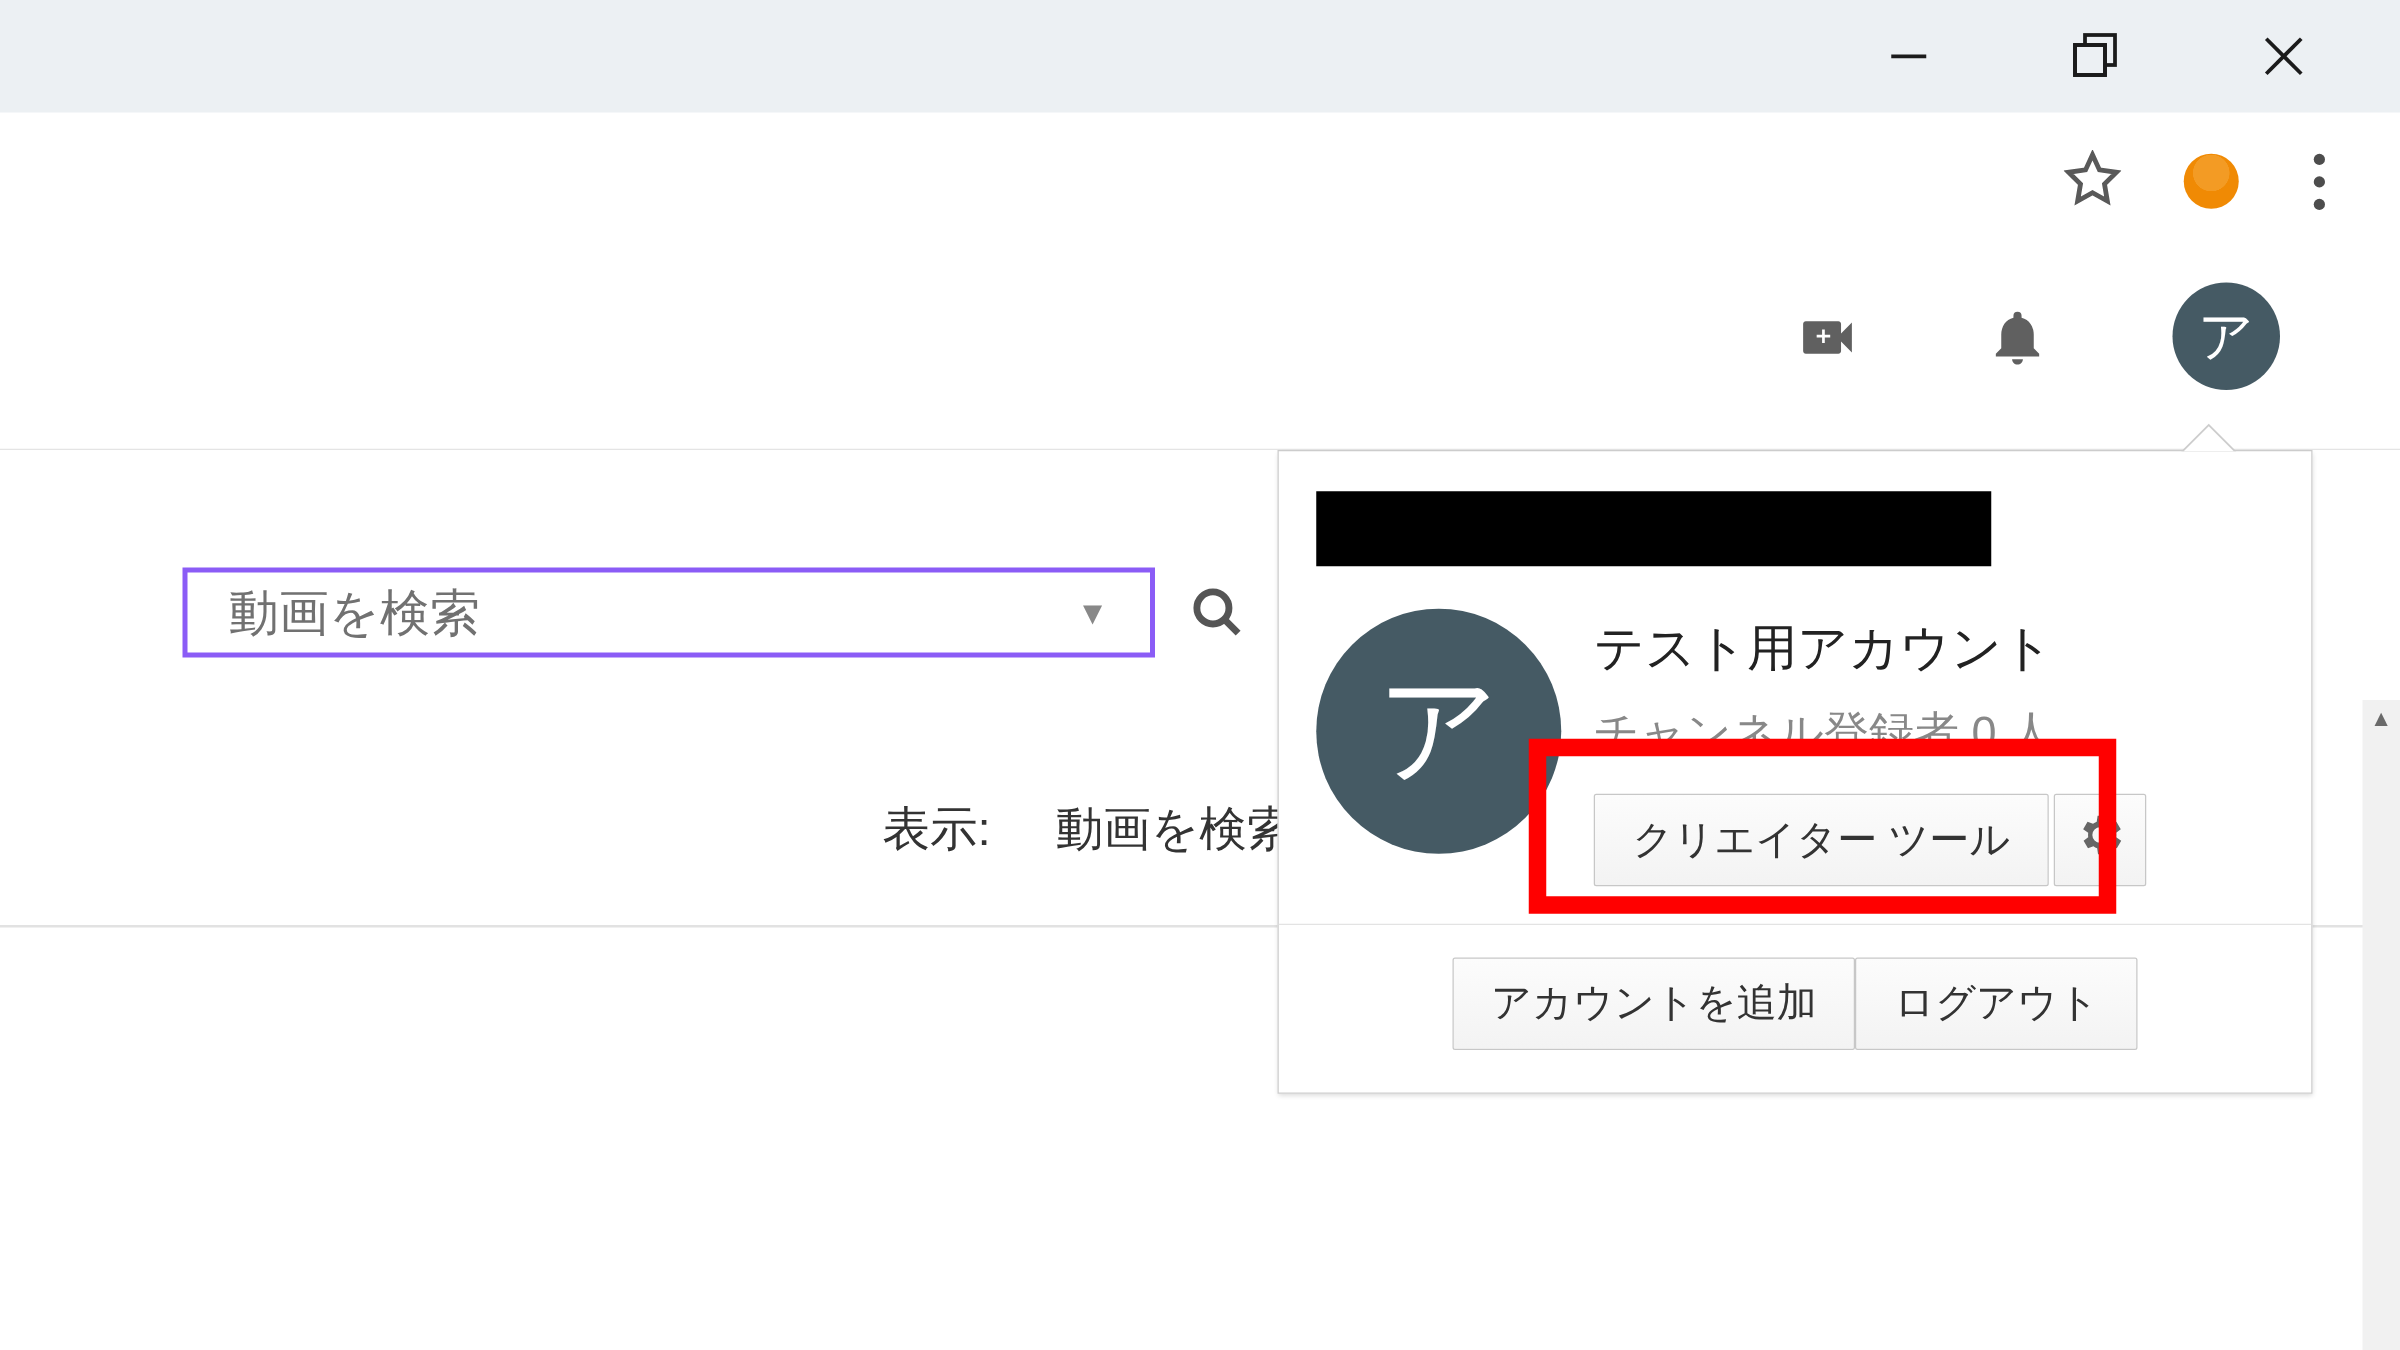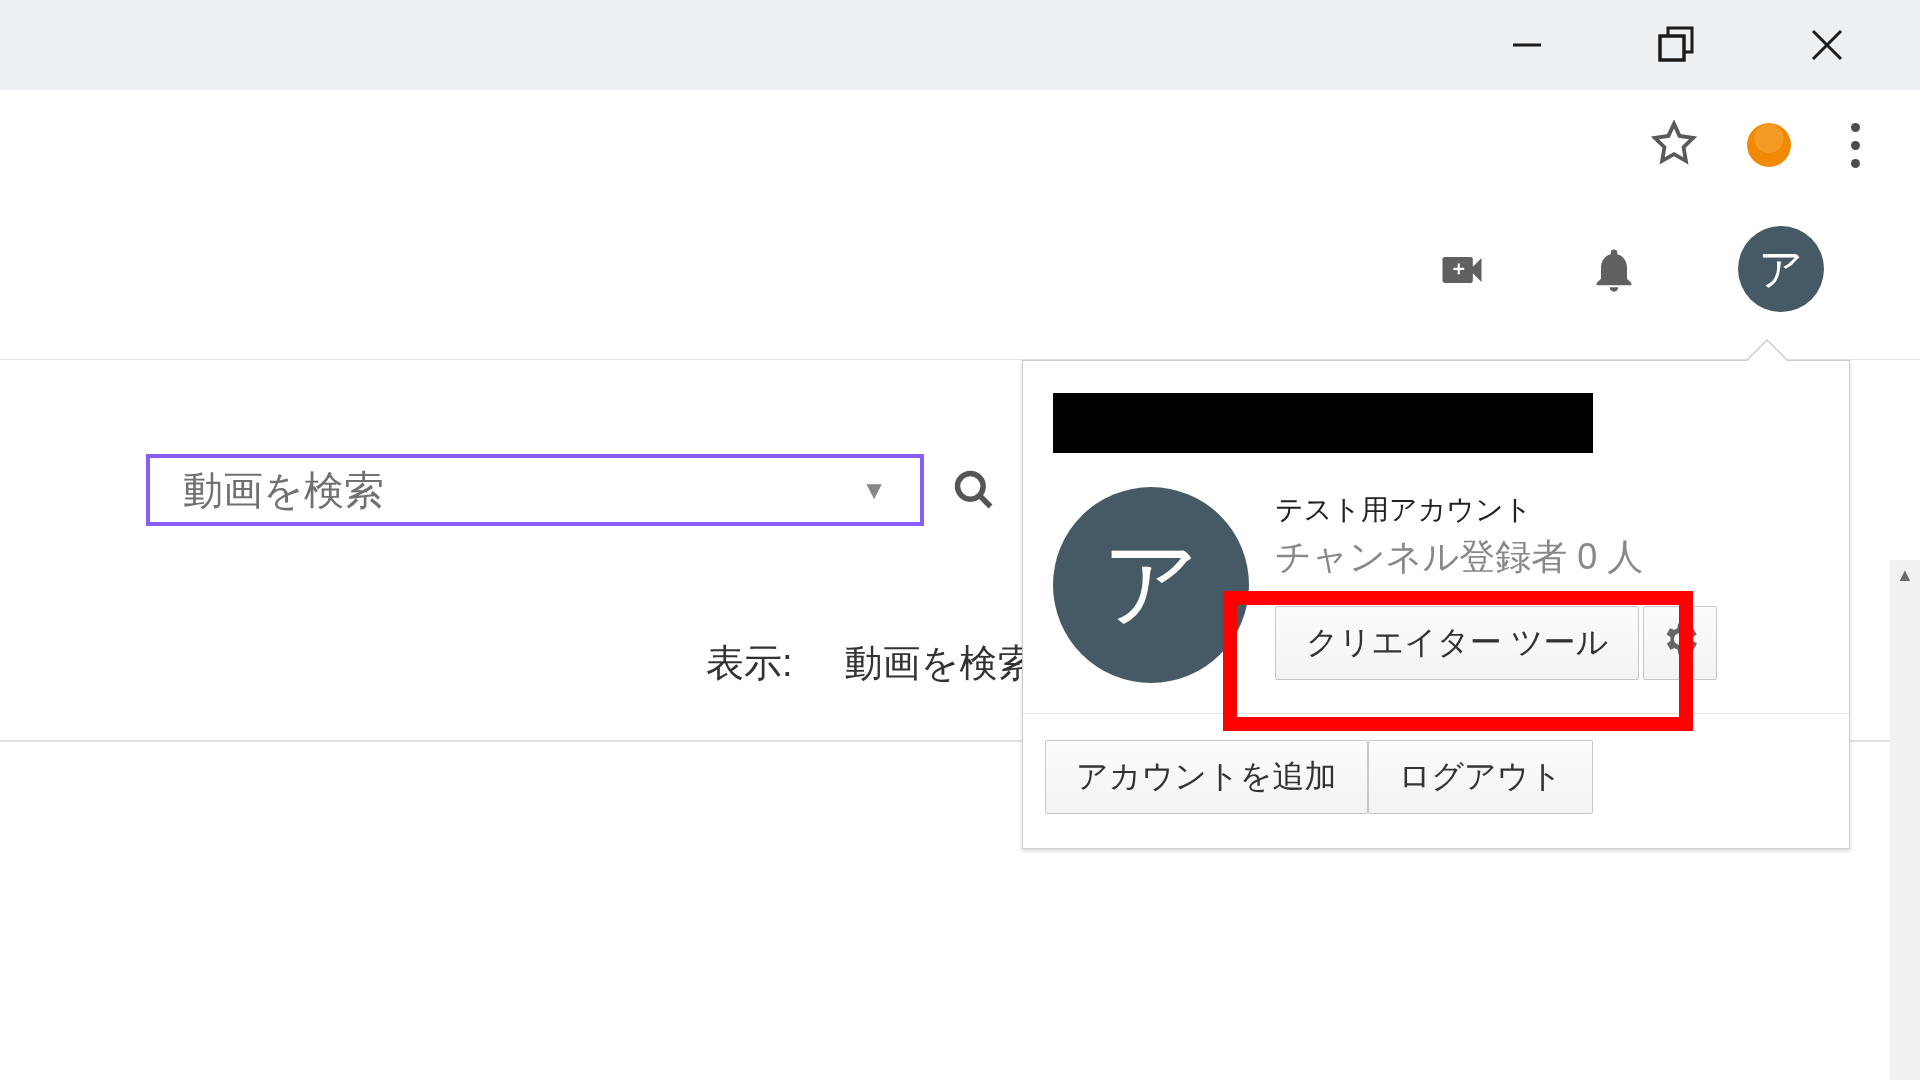--- a/index.html
+++ b/index.html
@@ -37,29 +37,29 @@
 
   
   .popup{position:absolute;right:70px;top:0;width:828px;background:#fff;border:1px solid #ccc;box-shadow:0 2px 4px rgba(0,0,0,.15)}
   .popup .notch{position:absolute;top:-20px;right:62px;width:0;height:0;border-left:20px solid transparent;border-right:20px solid transparent;border-bottom:20px solid #fff}
   .popup .notch-border{position:absolute;top:-22px;right:60px;width:0;height:0;border-left:22px solid transparent;border-right:22px solid transparent;border-bottom:22px solid #ccc}
   .popup-top{padding:32px 30px 30px}
   .redact{width:540px;height:60px;background:#000;margin-bottom:34px}
   .acct-row{display:flex;align-items:flex-start;gap:26px}
   .avatar-big{width:196px;height:196px;border-radius:50%;background:#455a64;color:#fff;display:flex;align-items:center;justify-content:center;font-size:96px;flex:0 0 auto}
   .acct-info{flex:1 1 auto;padding-top:4px}
-  .acct-name{font-size:28px;color:#222}
-  .acct-subs{font-size:36px;color:#888;margin-top:4px}
+  .acct-name{font-size:40px;color:#222}
+  .acct-subs{font-size:36px;color:#888;margin-top:16px}
   .acct-actions{display:flex;align-items:center;gap:4px;margin-top:24px}
   .btn{height:74px;padding:0 30px;border:1px solid #c7c7c7;background:linear-gradient(#fcfcfc,#f3f3f3);color:#333;font-size:32px;display:flex;align-items:center;justify-content:center;border-radius:2px;cursor:pointer}
   .gear-btn{width:74px;padding:0}
   .gear-btn svg{width:42px;height:42px;fill:#666}
   .highlight{position:absolute;border:14px solid #ff0000;pointer-events:none}
   .highlight.creator{left:200px;top:230px;width:470px;height:140px}
-  .popup-bot{border-top:1px solid #e3e3e3;padding:26px 22px 34px;display:flex;justify-content:flex-start}
+  .popup-bot{border-top:1px solid #e3e3e3;padding:26px 22px 34px;display:flex;justify-content:center}
 
   
   .vscroll{position:absolute;right:0;top:200px;bottom:0;width:30px;background:#f1f1f1}
   .vscroll .arrow{position:absolute;left:0;right:0;height:30px;display:flex;align-items:center;justify-content:center;color:#6a6a6a;font-size:18px}
   .vscroll .arrow.up{top:0}
 </style>
 </head>
 <body>
 
 <div class="titlebar">

